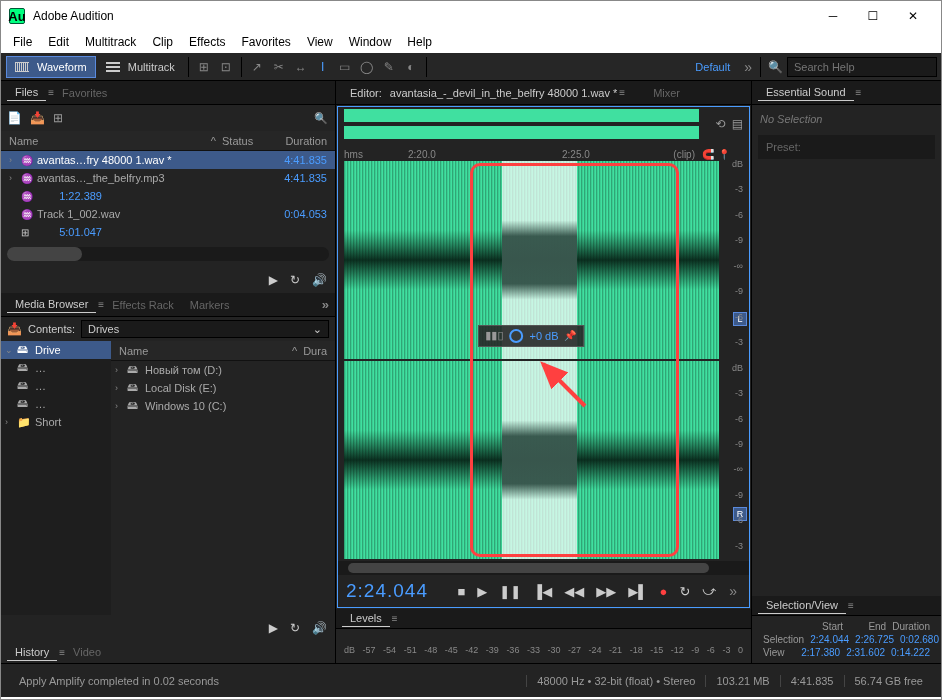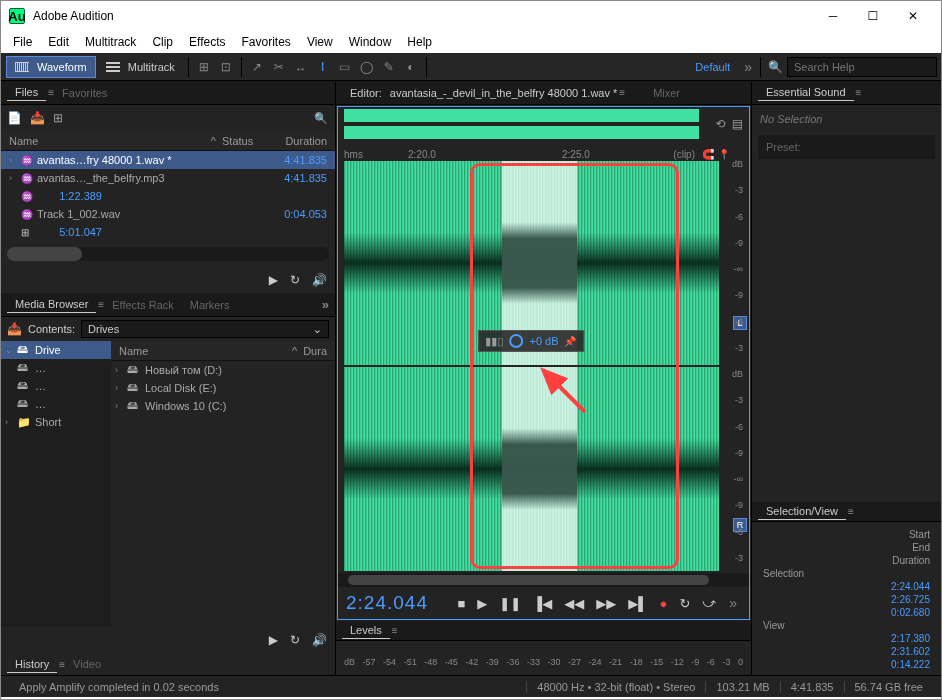--- a/index.html
+++ b/index.html
@@ -87,26 +87,26 @@
 .transport-btn { color: #ccc; font-size: 13px; cursor: pointer; padding: 0 3px; }
 .transport-btn.rec { color: #ff4040; }
 .levels-panel { height: 54px; background: #232323; }
 .levels-meter { margin: 4px 6px; height: 8px; position: relative; }
 .levels-scale { display: flex; justify-content: space-between; padding: 0 8px; color: #888; font-size: 9px; }
 .right-panel { width: 190px; background: #232323; border-left: 1px solid #000; display: flex; flex-direction: column; }
 .es-body { padding: 8px; color: #777; font-style: italic; }
 .preset-row { display: flex; align-items: center; padding: 6px 8px; gap: 6px; background: #1a1a1a; margin: 2px 6px; }
 .selview-panel { background: #232323; }
 .sv-table { padding: 4px 8px; font-size: 10px; }
-.sv-row { display: flex; flex-direction: column; }
+.sv-row { display: flex; }
 .sv-row span { flex: 1; text-align: right; padding: 1px 3px; }
 .sv-row .lbl { text-align: left; color: #999; }
 .sv-row .val { color: #4a9cff; }
 .sv-row.hdr span { color: #999; }
-.statusbar { height: 22px; background: #232323; display: flex; align-items: center; padding: 0 8px; font-size: 11px; color: #999; border-top: 1px solid #000; }
+.statusbar { height: 34px; background: #232323; display: flex; align-items: center; padding: 0 8px; font-size: 11px; color: #999; border-top: 1px solid #000; }
 .statusbar .seg { padding: 0 10px; border-left: 1px solid #444; }
 .statusbar .seg:first-child { border: none; flex: 1; }
 .history-row { display: flex; align-items: center; height: 22px; padding: 0 6px; }
 .icon-btn { color: #999; cursor: pointer; font-size: 12px; }
 .waveform-icon { width: 14px; height: 10px; background: repeating-linear-gradient(90deg, #ccc 0, #ccc 1px, transparent 1px, transparent 2px); display: inline-block; border-top: 1px solid #ccc; border-bottom: 1px solid #ccc; }
 .mt-icon { width: 14px; height: 10px; display: inline-block; background: linear-gradient(#ccc,#ccc) 0 0/100% 2px no-repeat, linear-gradient(#ccc,#ccc) 0 4px/100% 2px no-repeat, linear-gradient(#ccc,#ccc) 0 8px/100% 2px no-repeat; }
 .coll-btn { color: #888; cursor: pointer; font-size: 14px; padding: 0 4px; }
 </style>
 </head>
 <body>

